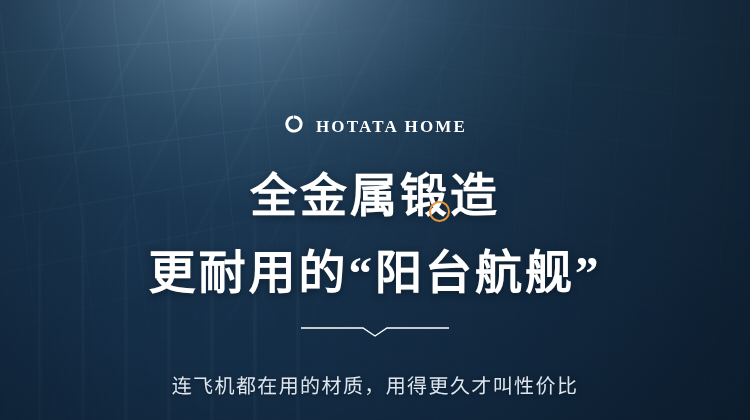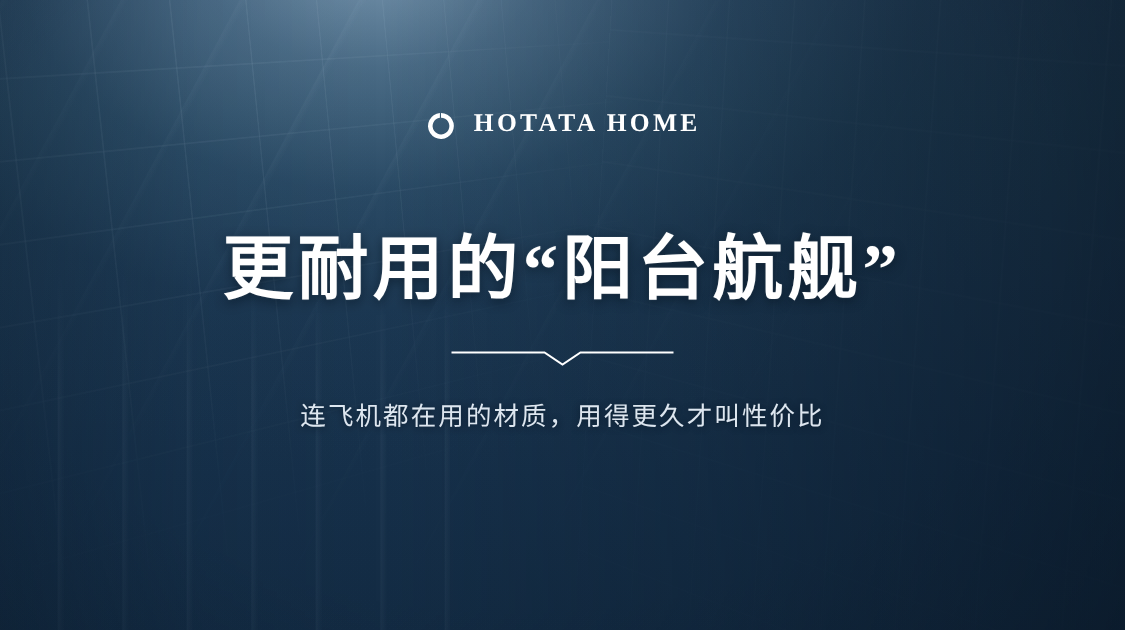--- a/index.html
+++ b/index.html
@@ -150,22 +150,22 @@
     inset: 0;
     z-index: 5;
     display: flex;
     flex-direction: column;
     align-items: center;
   }
 
   
   .brand {
     display: flex;
-    align-items: flex-start;
-    margin-top: 73px;
+    align-items: flex-end;
+    margin-top: 105px;
     height: 30px;
   }
 
   .brand-mark {
     width: 22px;
     height: 22px;
     flex: 0 0 22px;
     display: block;
     margin-right: 11px;
   }
@@ -220,24 +220,24 @@
   .divider {
     margin-top: 22px;
     width: 148px;
     height: 12px;
     display: block;
     overflow: visible;
   }
 
   
   .subtitle {
-    margin-top: 24px;
+    margin-top: 40px;
     color: #dde6ef;
-    font-family: Liberation Serif, serif;
-    font-size: 17px;
+    font-family: Liberation Mono, monospace;
+    font-size: 20px;
     font-weight: 400;
     letter-spacing: 1.4px;
     white-space: nowrap;
     line-height: 1;
     text-shadow: 0 1px 4px rgba(5,16,28,0.6);
   }
 </style>
 </head>
 <body>
 
@@ -254,20 +254,24 @@
   <div class="content">
 
     <div class="brand">
       <svg class="brand-mark" viewBox="0 0 24 24" aria-hidden="true">
         <path d="M12 2.6 A9.4 9.4 0 1 1 11.2 2.63 L11.2 6.0 A6.1 6.1 0 1 0 12 5.95 Z" fill="#ffffff"></path>
       </svg>
       <span class="brand-name">HOTATA HOME</span>
     </div>
 
     <div class="headline">
+      <div class="headline-line line-1">
+        <span>全金属锻造</span>
+        <span class="accent-ring"></span>
+      </div>
       <div class="headline-line line-2">更耐用的“阳台航舰”</div>
     </div>
 
     <svg class="divider" viewBox="0 0 148 12" aria-hidden="true">
       <path d="M0 2 H62 L74 10 L86 2 H148" fill="none" stroke="#ffffff" stroke-width="1.4"></path>
     </svg>
 
     <div class="subtitle">连飞机都在用的材质，用得更久才叫性价比</div>
 
   </div>

